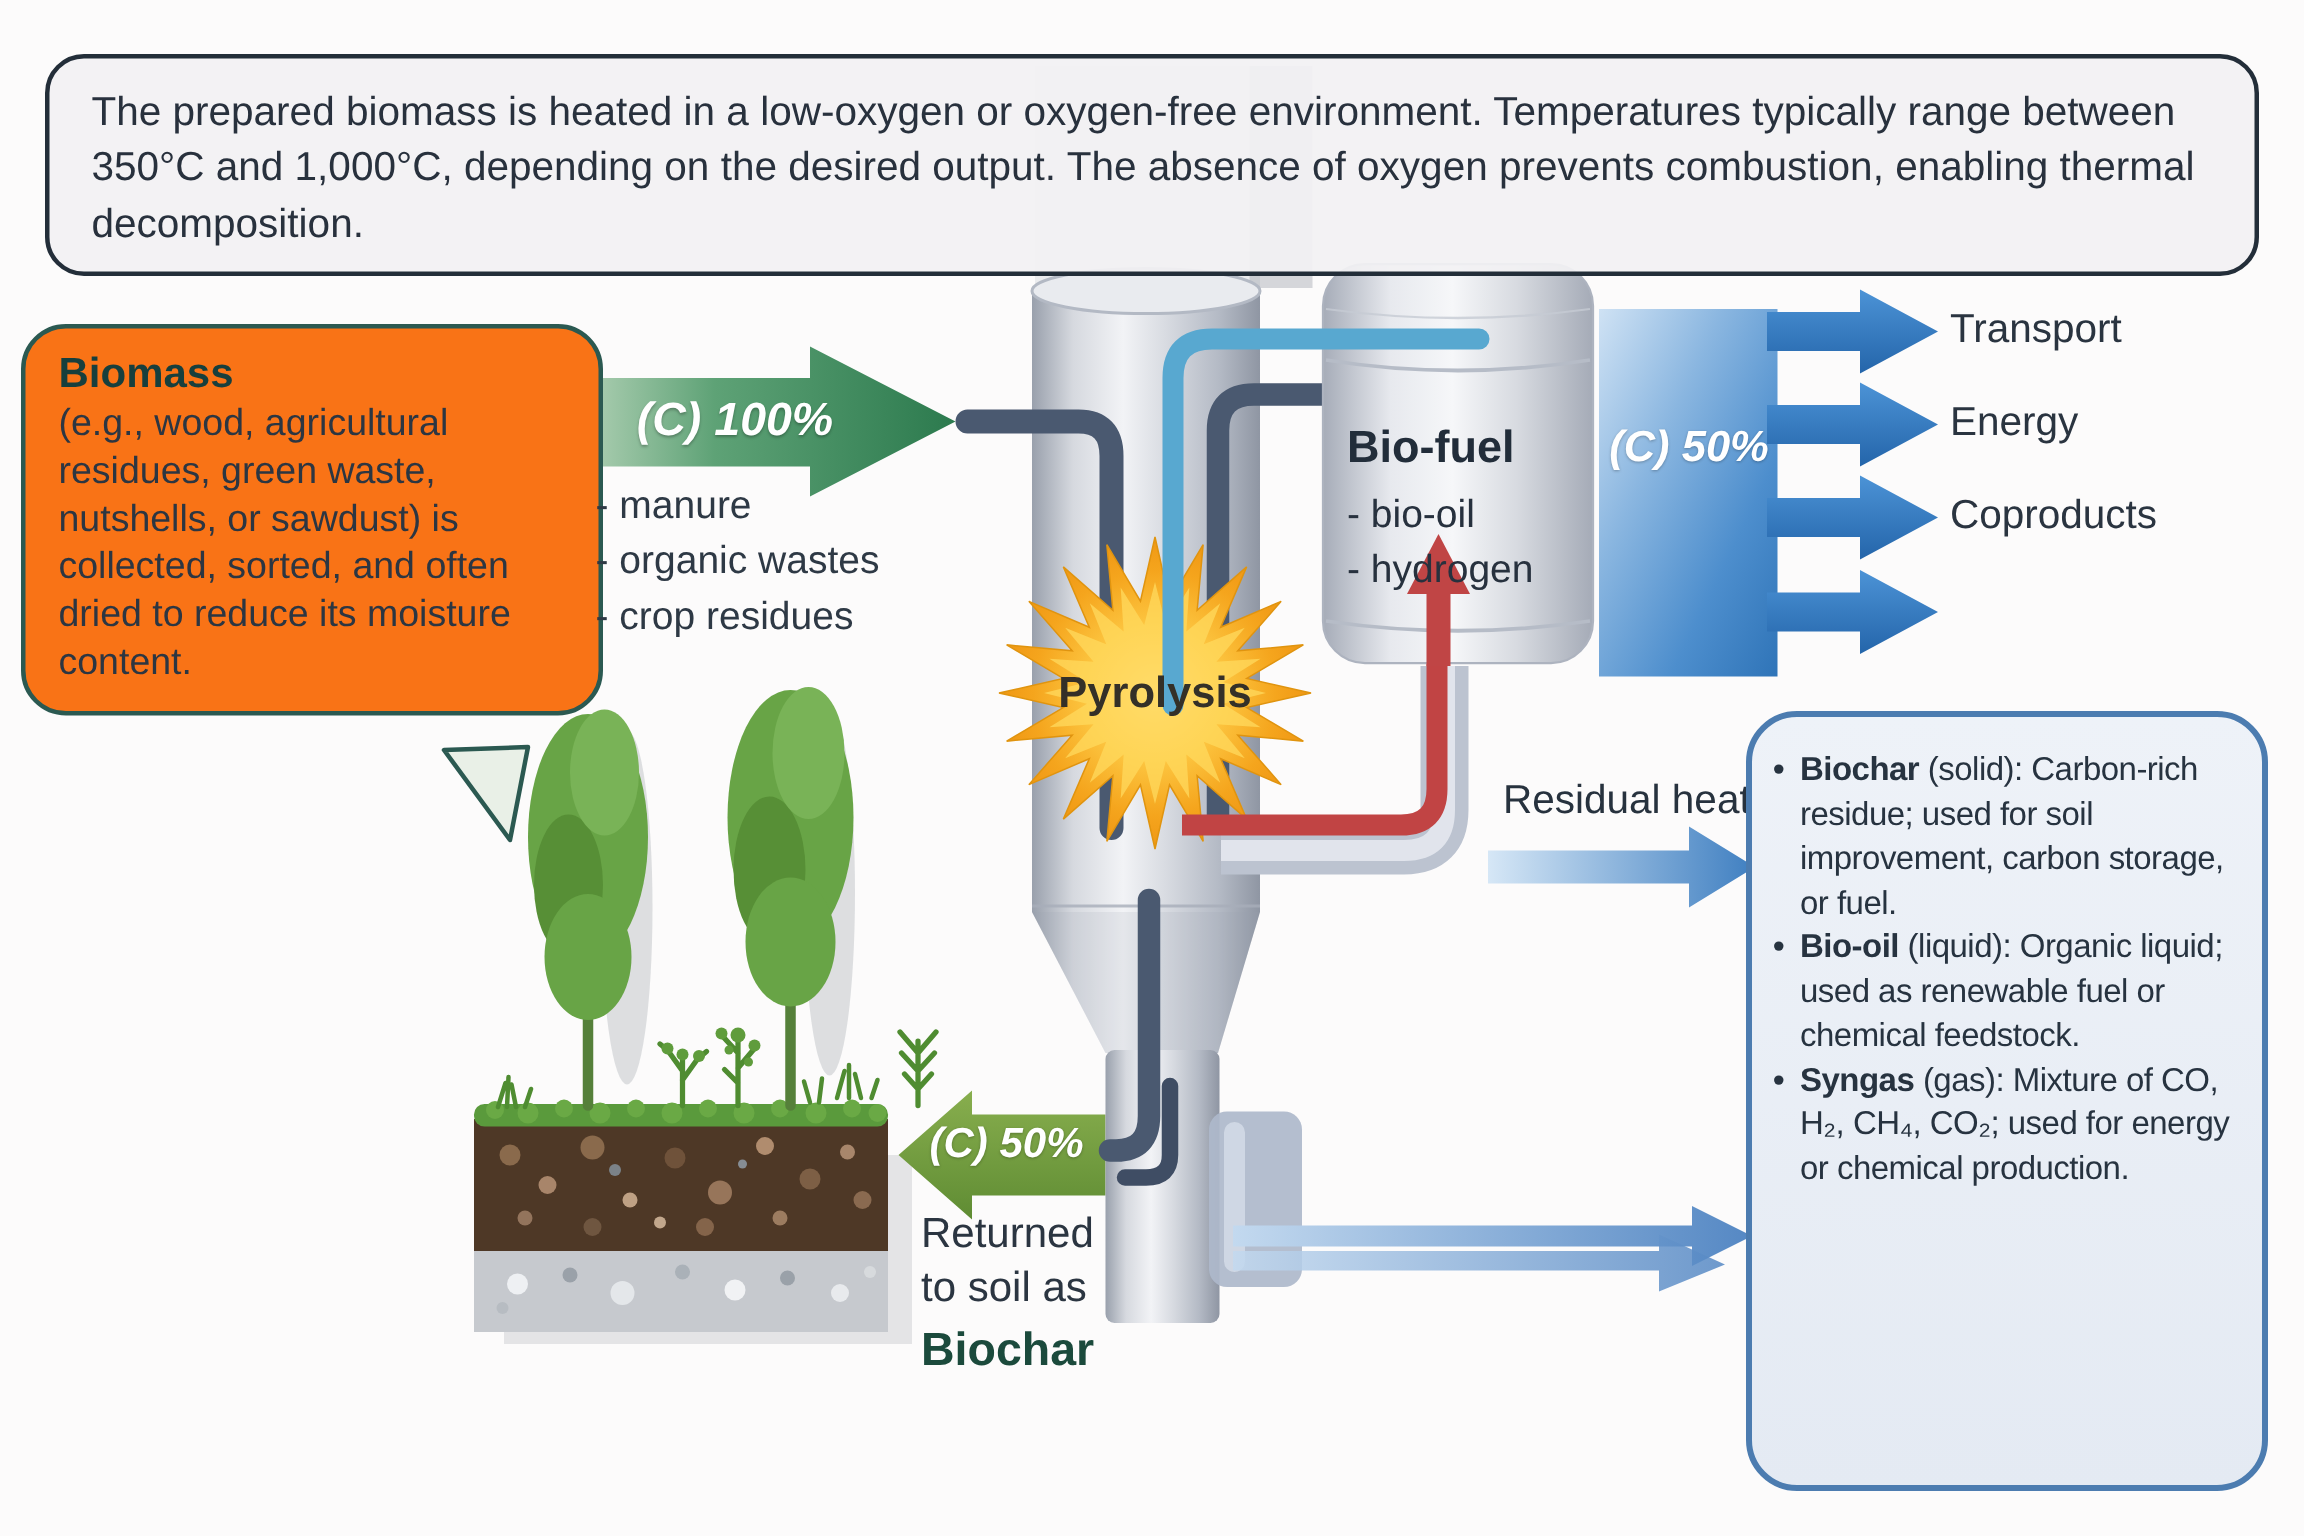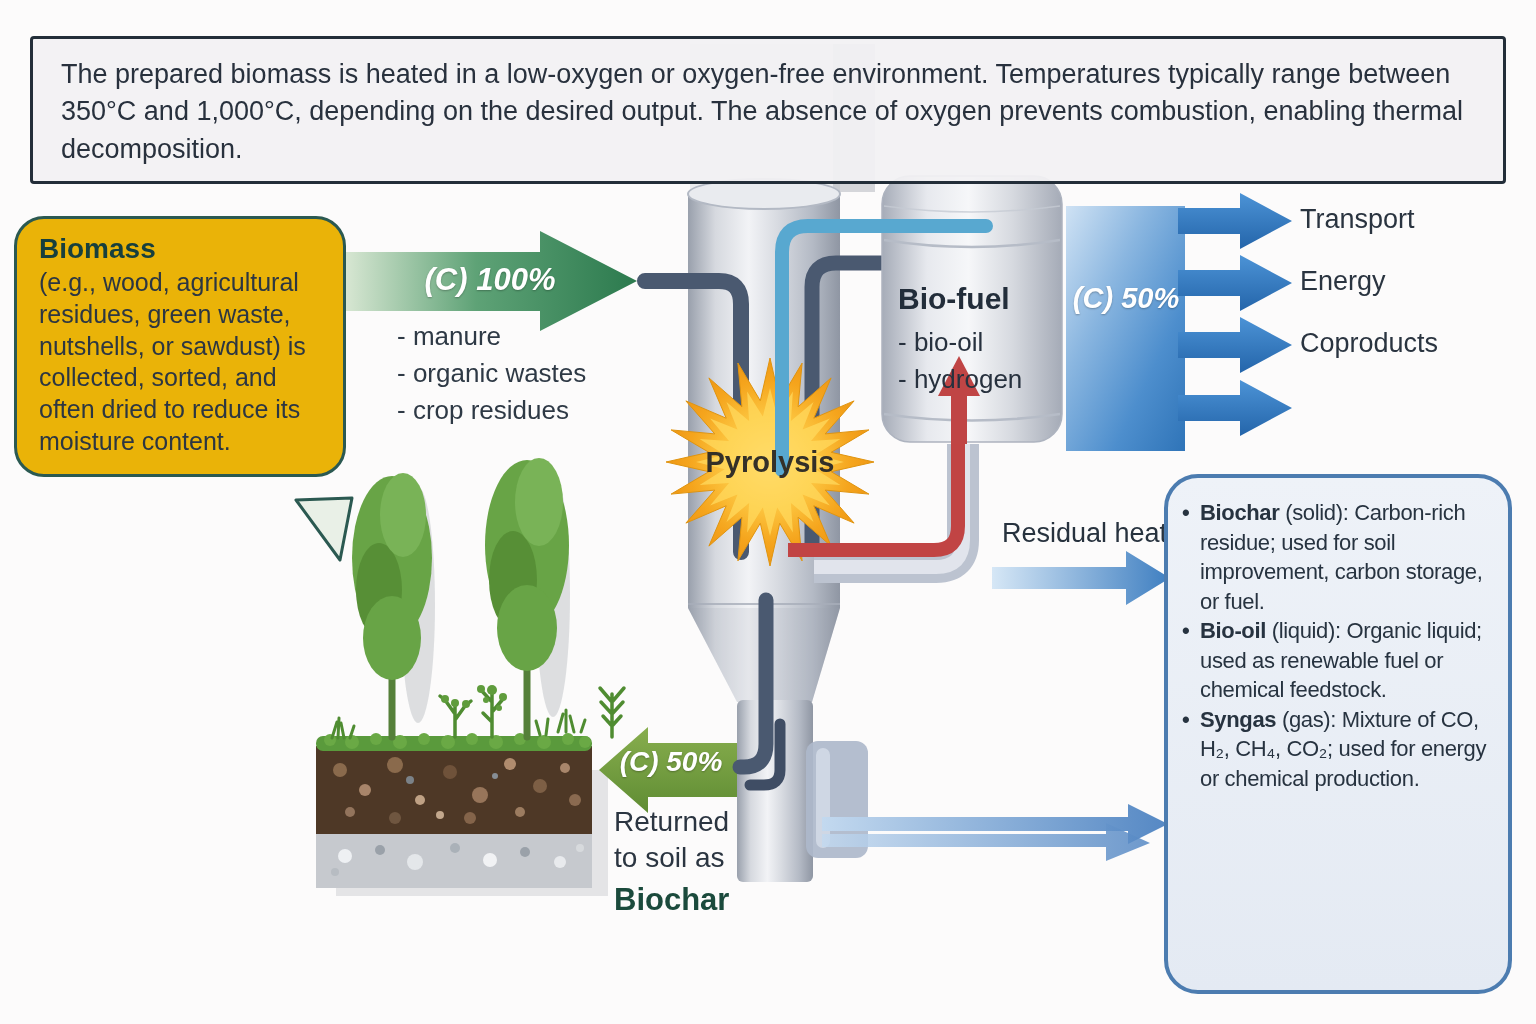--- a/index.html
+++ b/index.html
@@ -3,25 +3,25 @@
 <meta charset="utf-8">
 <style>
   html,body{margin:0;padding:0;background:#ffffff;}
   .canvas{position:relative;width:1536px;height:1024px;background:#fcfbfb;overflow:hidden;
           font-family:"Liberation Sans", sans-serif;color:#2a333e;}
   .canvas svg.scene{position:absolute;left:0;top:0;z-index:1;}
   .ov{position:absolute;z-index:2;}
 
   
   .top-note{left:30px;top:36px;width:1476px;height:148px;box-sizing:border-box;
-    background:rgba(242,241,243,0.93);border:3px solid #232e39;border-radius:4px;
+    background:rgba(242,241,243,0.93);border:3px solid #232e39;border-radius:26px;
     padding:17px 28px;font-size:27px;line-height:1.38;color:#28313d;}
 
   
-  .bubble{left:14px;top:216px;width:332px;box-sizing:border-box;background:#eab308;
+  .bubble{left:14px;top:216px;width:388px;box-sizing:border-box;background:#f97316;
     border:3px solid #2b5951;border-radius:30px;padding:14px 20px 16px 22px;}
   .bubble-title{font-size:28px;font-weight:bold;color:#173f3d;margin-bottom:2px;}
   .bubble-body{font-size:25px;line-height:1.27;color:#2c3642;}
 
   
   .c-label{font-weight:bold;font-style:italic;color:#ffffff;text-align:center;
     text-shadow:0 1px 2px rgba(0,0,0,0.28);}
   .c100{left:365px;top:262px;width:250px;font-size:31px;}
   .c50-blue{left:1062px;top:282px;width:128px;font-size:29px;}
   .c50-green{left:608px;top:746px;width:126px;font-size:28px;}

